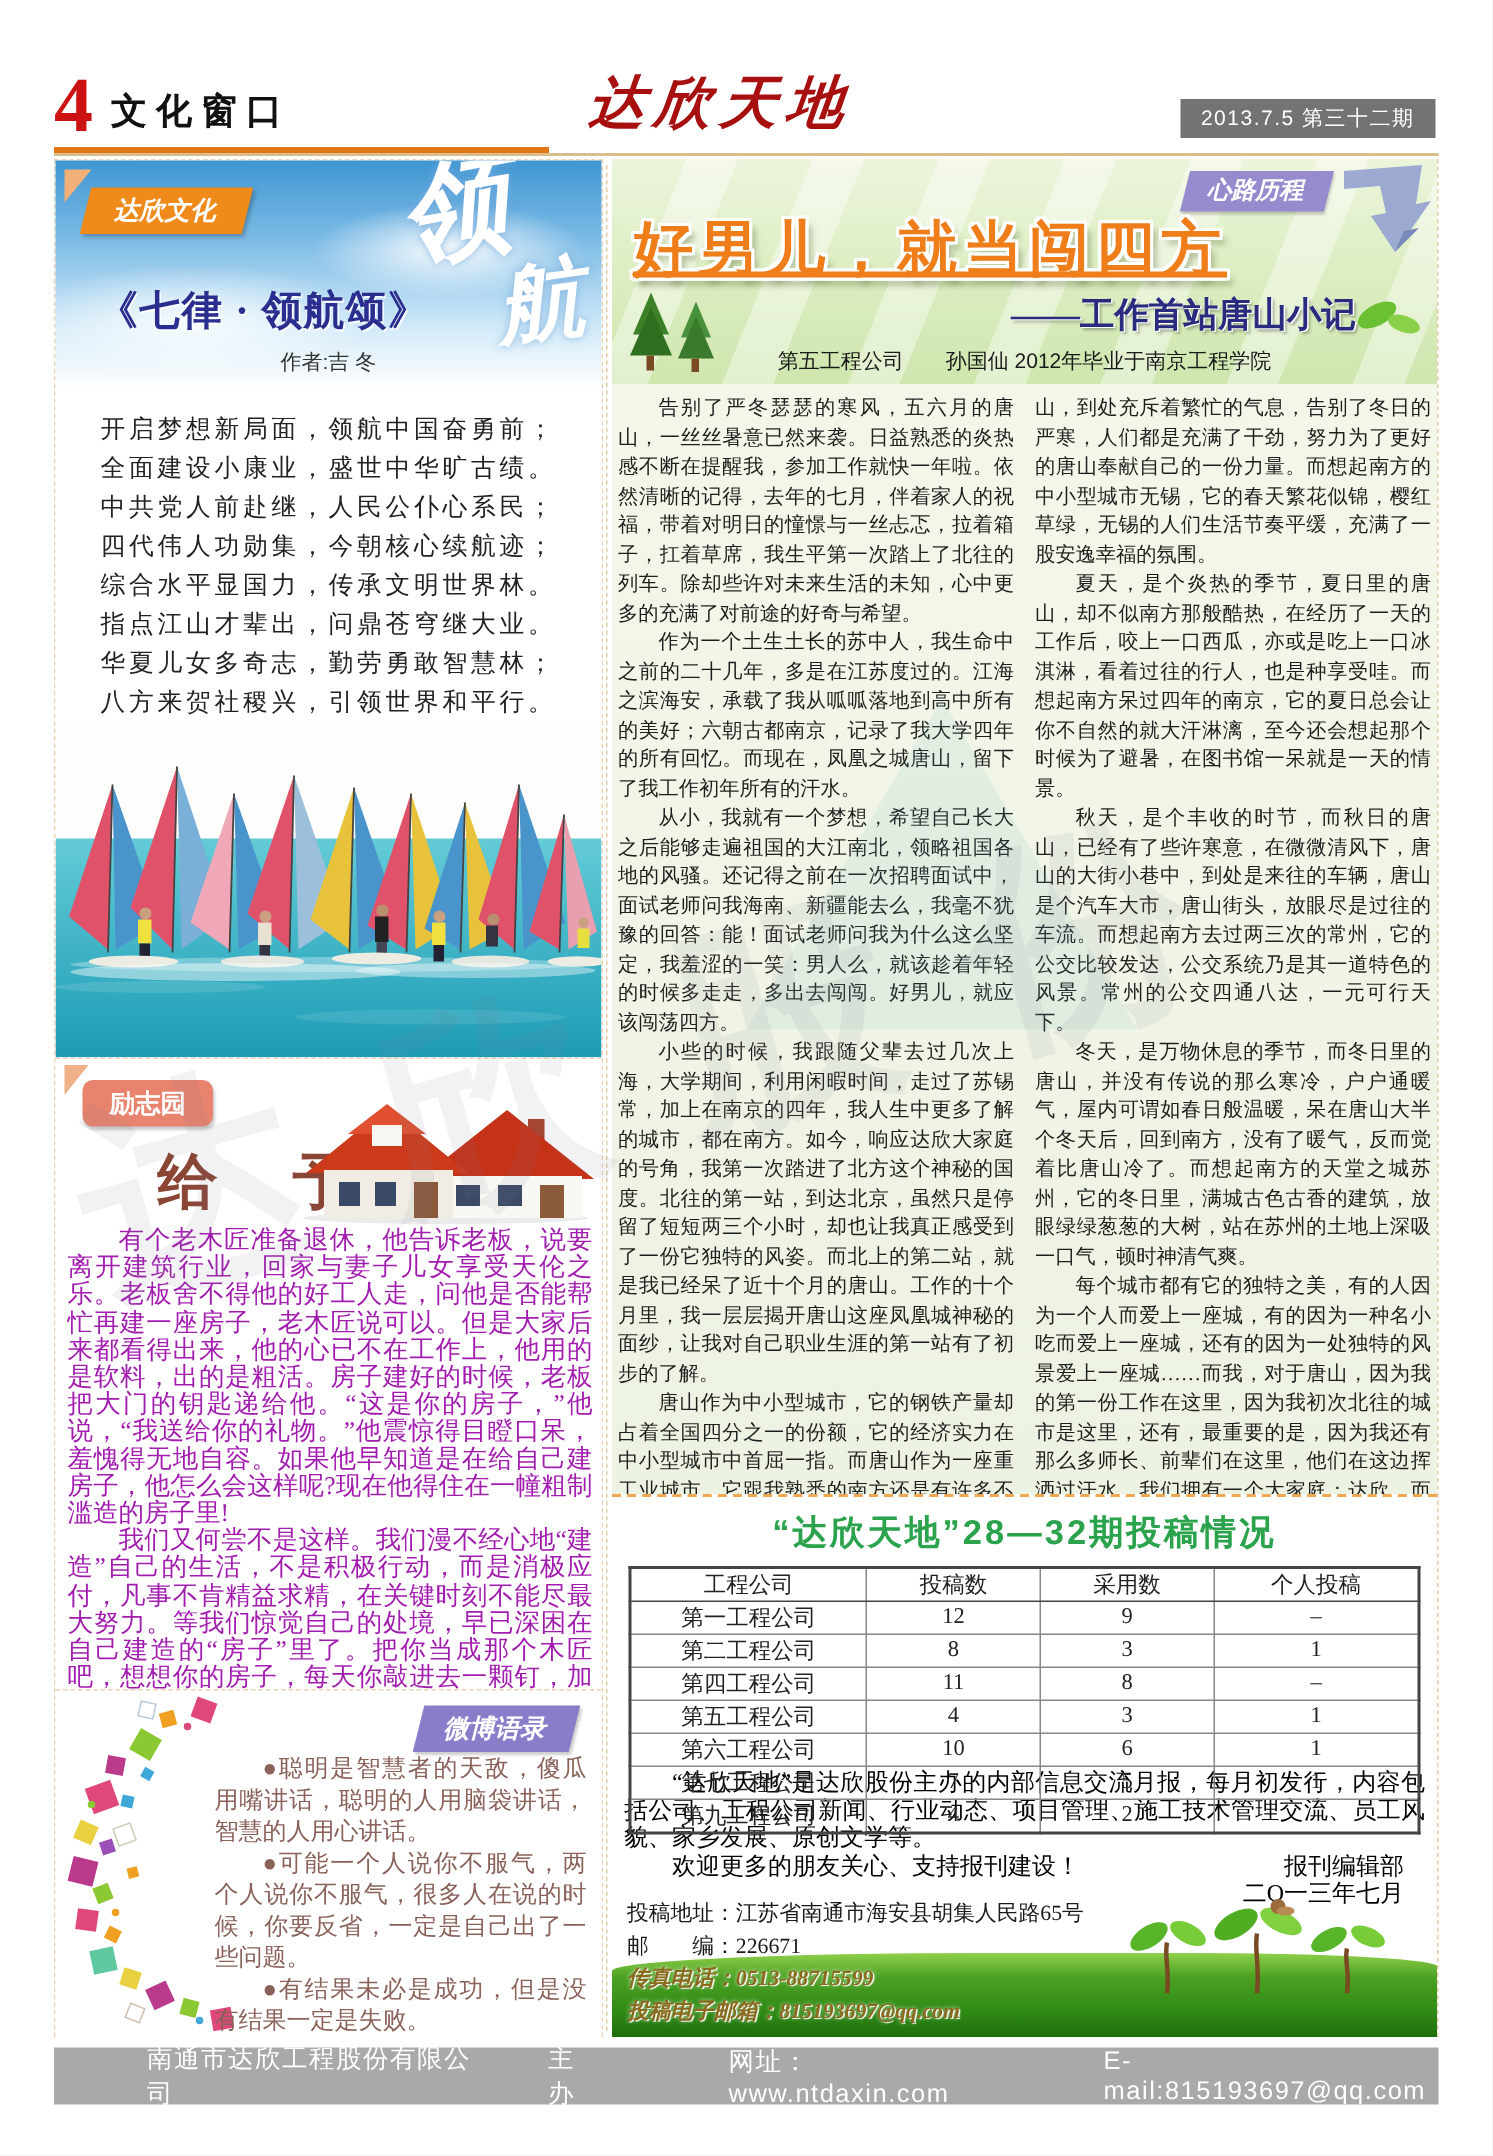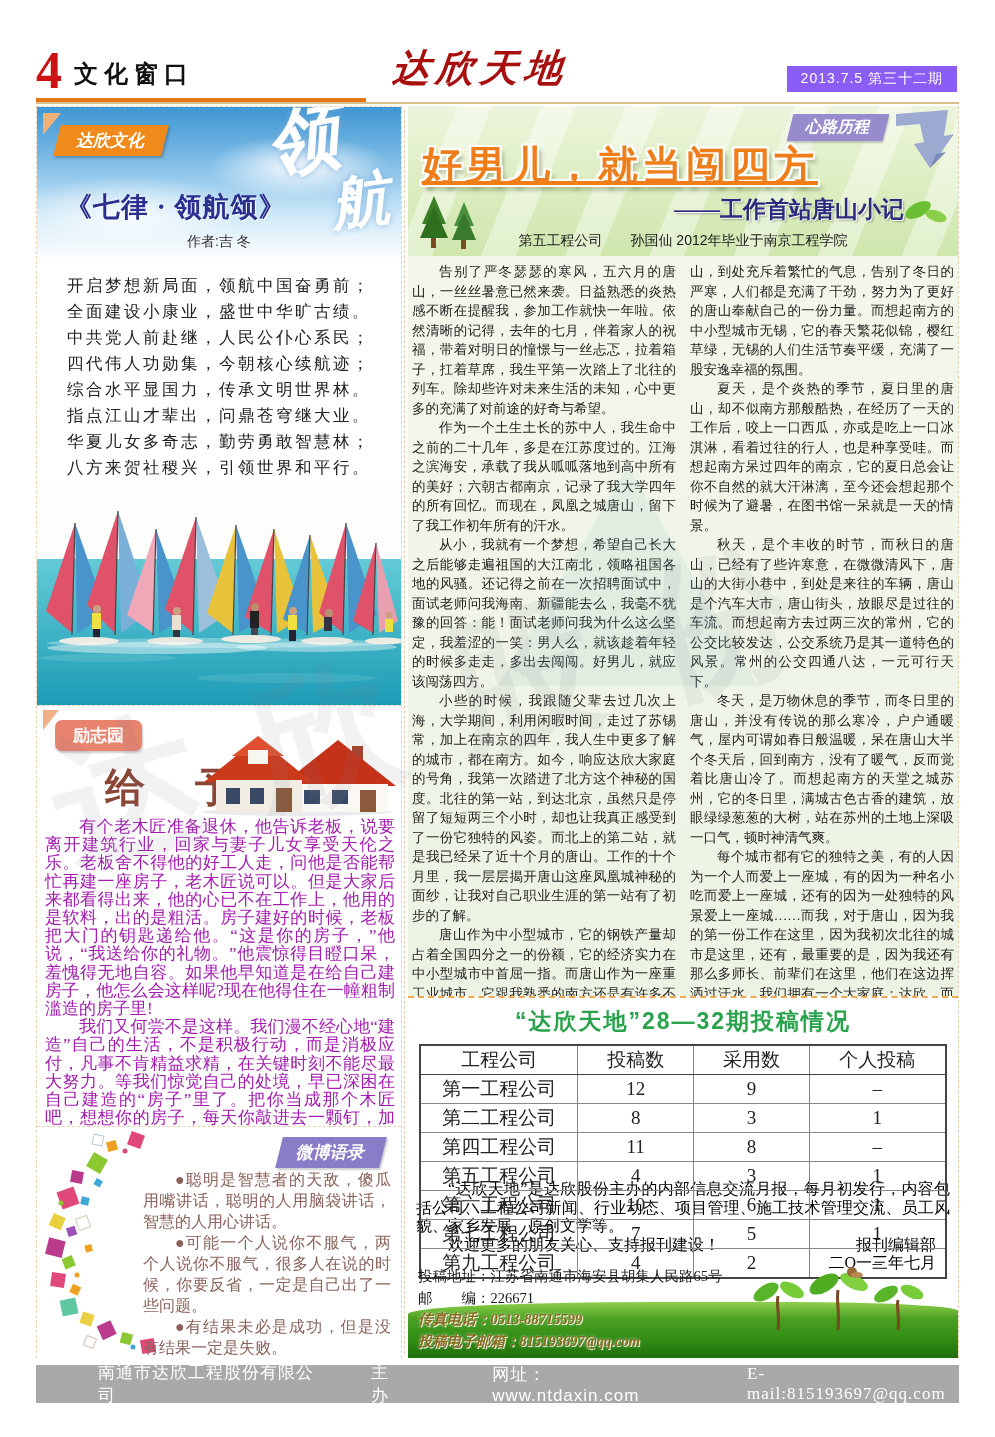--- a/index.html
+++ b/index.html
@@ -6,21 +6,21 @@
   .page{position:relative;width:995px;height:1437px;margin:0 auto;background:#fff;overflow:hidden;
         font-family:"Liberation Sans",sans-serif;color:#222;}
 
   
   .hdr{position:absolute;left:36px;right:36px;top:42px;height:60px;border-bottom:2px solid #d9bd8b;}
   .hdr-left{position:absolute;left:0;bottom:0;display:flex;align-items:flex-end;gap:12px;padding-bottom:6px;border-bottom:4px solid #e07818;width:330px;}
   .hdr-num{font-size:52px;line-height:.8;font-weight:bold;color:#cc1212;font-family:"Liberation Serif",serif;}
   .hdr-sec{font-size:24px;font-weight:bold;letter-spacing:6px;color:#111;padding-bottom:2px;}
   .hdr-mast{position:absolute;left:50%;transform:translateX(-60%) skewX(-6deg);bottom:8px;font-size:38px;font-weight:bold;
             color:#a80f0f;font-family:"DejaVu Serif",serif;font-style:italic;letter-spacing:6px;}
-  .hdr-badge{position:absolute;right:2px;bottom:10px;background:#8b5cf6;color:#fff;font-size:14px;padding:4px 14px;letter-spacing:1px;}
+  .hdr-badge{position:absolute;right:2px;bottom:10px;background:#737373;color:#fff;font-size:14px;padding:4px 14px;letter-spacing:1px;}
 
   
   .col-left{position:absolute;left:36px;top:106px;width:366px;height:1252px;border:1px dashed #ecd2b0;box-sizing:border-box;}
   .col-right{position:absolute;left:408px;top:106px;width:551px;height:1252px;border-right:1px dashed #e6cba6;box-sizing:border-box;}
   .vsep{position:absolute;left:404px;top:110px;height:1244px;border-left:1px dashed #e6cba6;}
 
   
   .sky{position:relative;height:150px;background:
     radial-gradient(ellipse 130px 45px at 72% 40%, rgba(255,255,255,.95), rgba(255,255,255,0) 70%),
     radial-gradient(ellipse 170px 55px at 25% 72%, rgba(255,255,255,.85), rgba(255,255,255,0) 70%),
@@ -86,21 +86,21 @@
   .acol{flex:1;font-family:"Liberation Serif",serif;font-size:13.5px;line-height:19.5px;color:#1e1e1e;
     text-align:justify;overflow:hidden;}
   .acol p{margin:0;text-indent:2em;}
   .acol p.noind{text-indent:0;}
   .logo-wm{position:absolute;left:90px;top:210px;width:0;height:0;border-left:130px solid transparent;border-right:130px solid transparent;
     border-bottom:220px solid rgba(100,170,175,.10);pointer-events:none;}
 
   
   .tablesec{position:relative;height:178px;border-top:2px dashed #f0a850;padding-top:6px;box-sizing:border-box;}
   .tbl-title{text-align:center;font-size:23px;font-weight:bold;color:#2aa34c;letter-spacing:2px;margin:2px 0 7px 0;}
-  table.sub{width:96%;margin:0 auto;border-collapse:collapse;font-family:"Liberation Serif",serif;font-size:19px;color:#222;
+  table.sub{width:96%;margin:0 auto;border-collapse:collapse;font-family:"Liberation Serif",serif;font-size:15px;color:#222;
     border:2px solid #444;}
   table.sub th,table.sub td{border:1px solid #888;text-align:center;padding:1px 4px;height:15px;font-weight:normal;}
   table.sub tr.head th{border-bottom:1px solid #444;}
 
   
   .about{height:92px;padding:6px 8px 0 8px;box-sizing:border-box;font-family:"Liberation Serif",serif;
     font-size:16px;line-height:18.5px;color:#000000;}
   .about p{margin:0;text-indent:2em;text-align:justify;}
   .about .row{display:flex;justify-content:space-between;}
   .about .row .thanks{text-indent:2em;}
@@ -113,21 +113,21 @@
     background:linear-gradient(180deg,#8ed04a 0%,#4aa022 30%,#2f8a14 70%,#1f6e0c 100%);
     border-radius:45% 30% 0 0/12px 9px 0 0;}
   .sprouts{position:absolute;right:30px;bottom:24px;z-index:3;}
 
   
   .bottombar{position:absolute;left:36px;right:36px;bottom:34px;height:38px;background:#a9a9a9;color:#fff;
     display:flex;align-items:center;font-size:17px;letter-spacing:1px;}
   .bottombar .org{margin-left:62px;}
   .bottombar .host{margin-left:44px;}
   .bottombar .web{margin-left:86px;}
-  .bottombar .mail{margin-left:58px;font-family:Liberation Serif, serif;}
+  .bottombar .mail{margin-left:58px;}
 
   
   .wm{position:absolute;left:40px;top:600px;z-index:6;pointer-events:none;font-family:"Liberation Serif",serif;
     font-size:150px;font-weight:bold;letter-spacing:55px;color:rgba(125,130,145,.10);transform:rotate(-16deg);white-space:nowrap;}
 </style>
 </head>
 <body>
 
 <div class="page">
 

